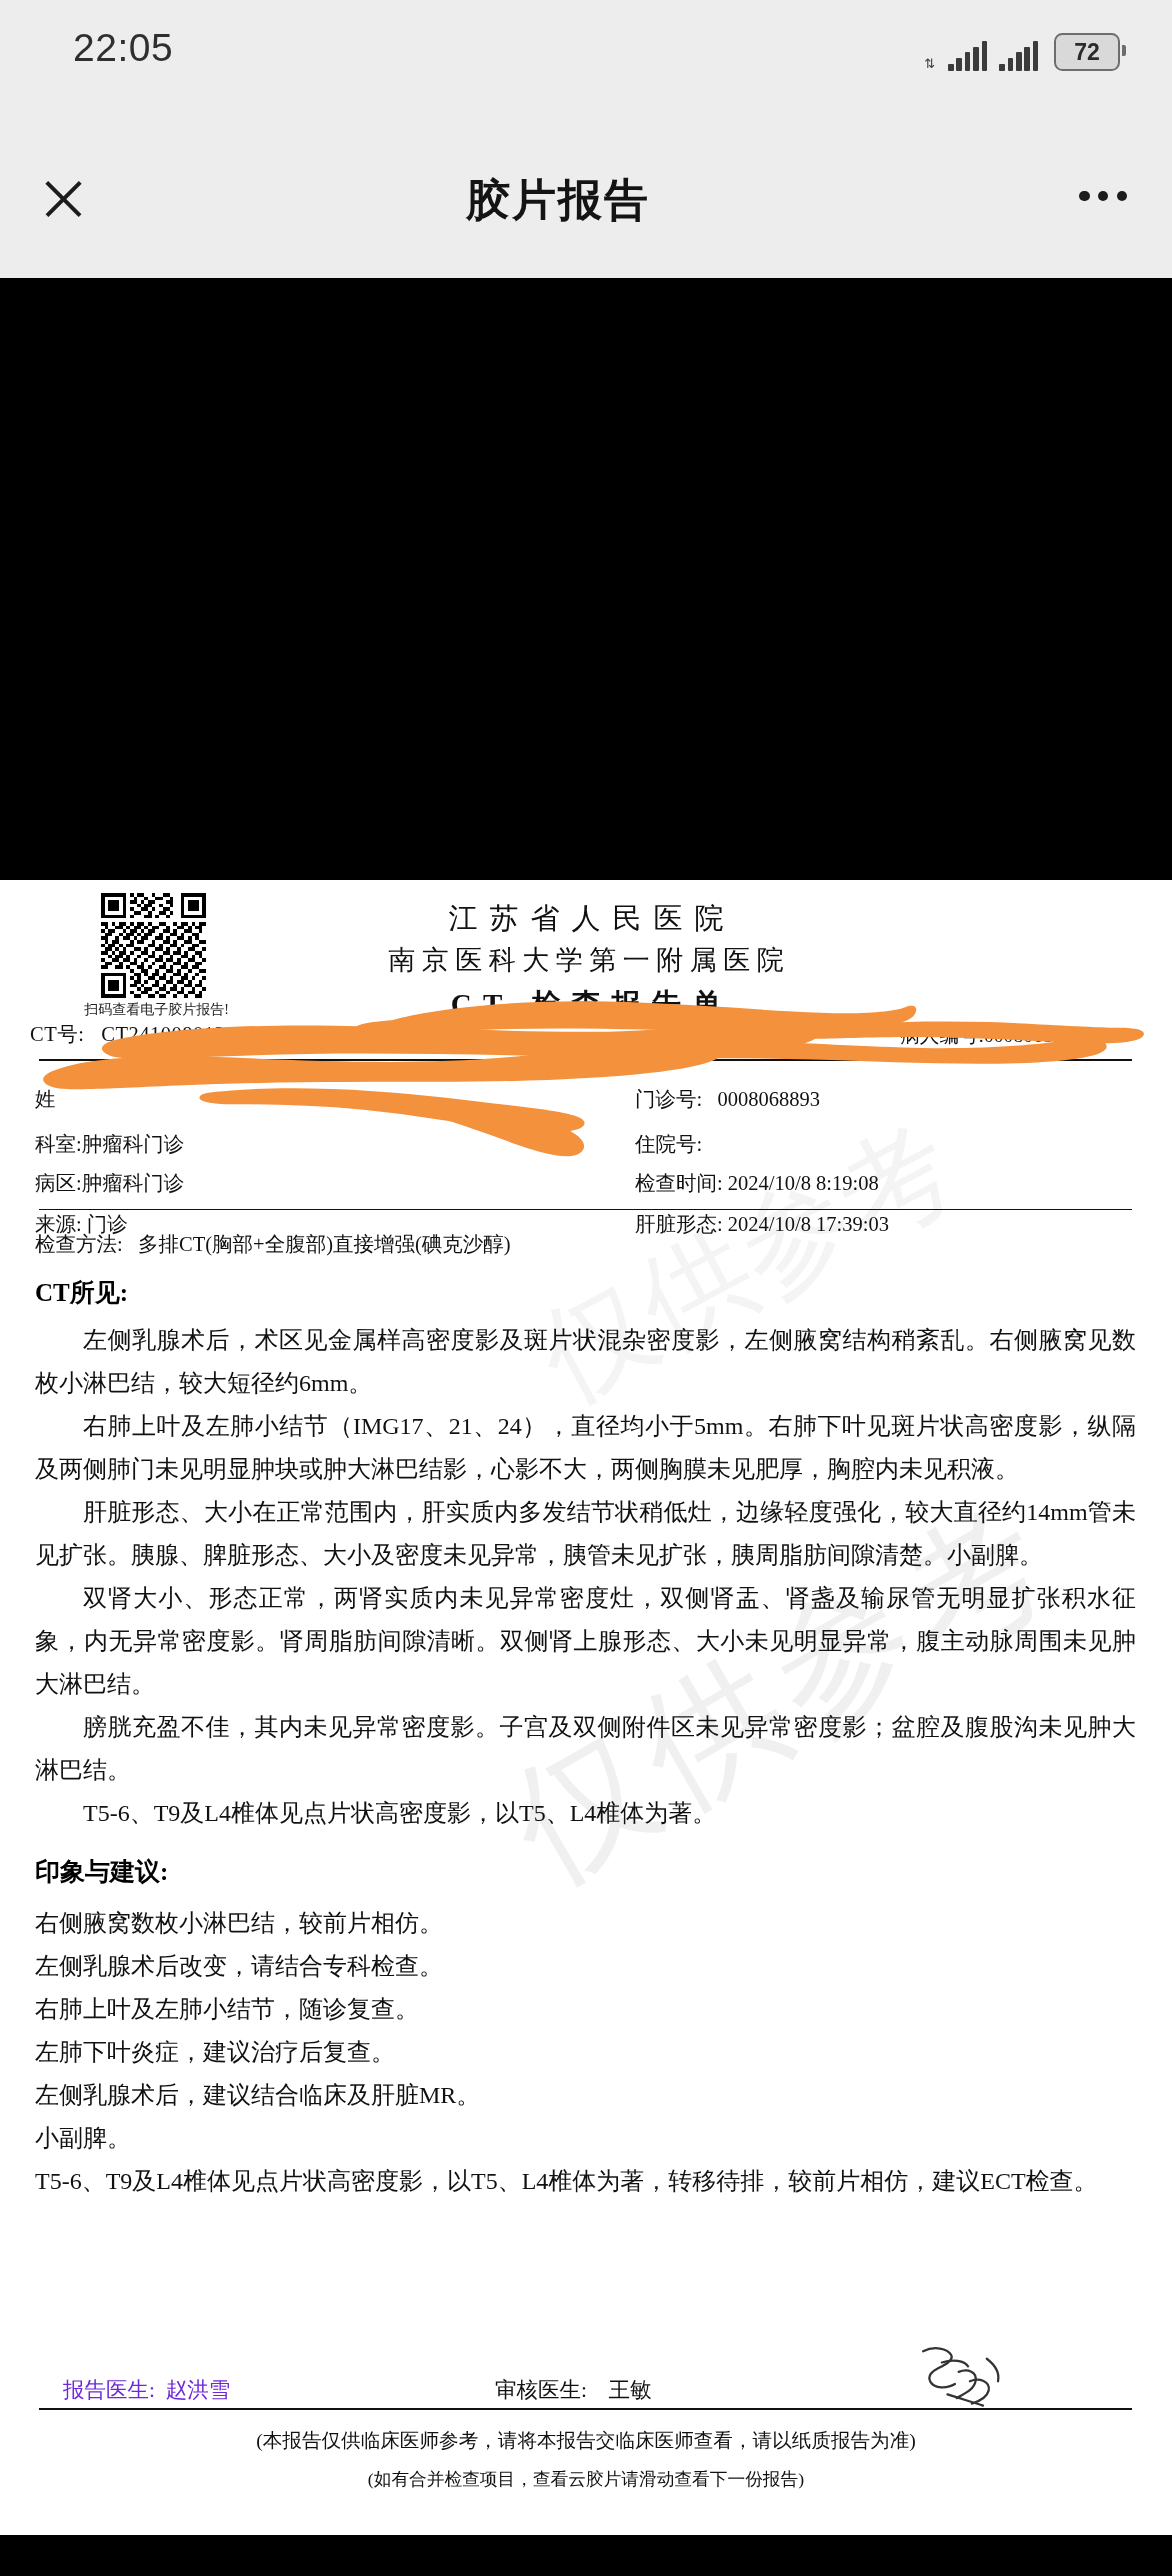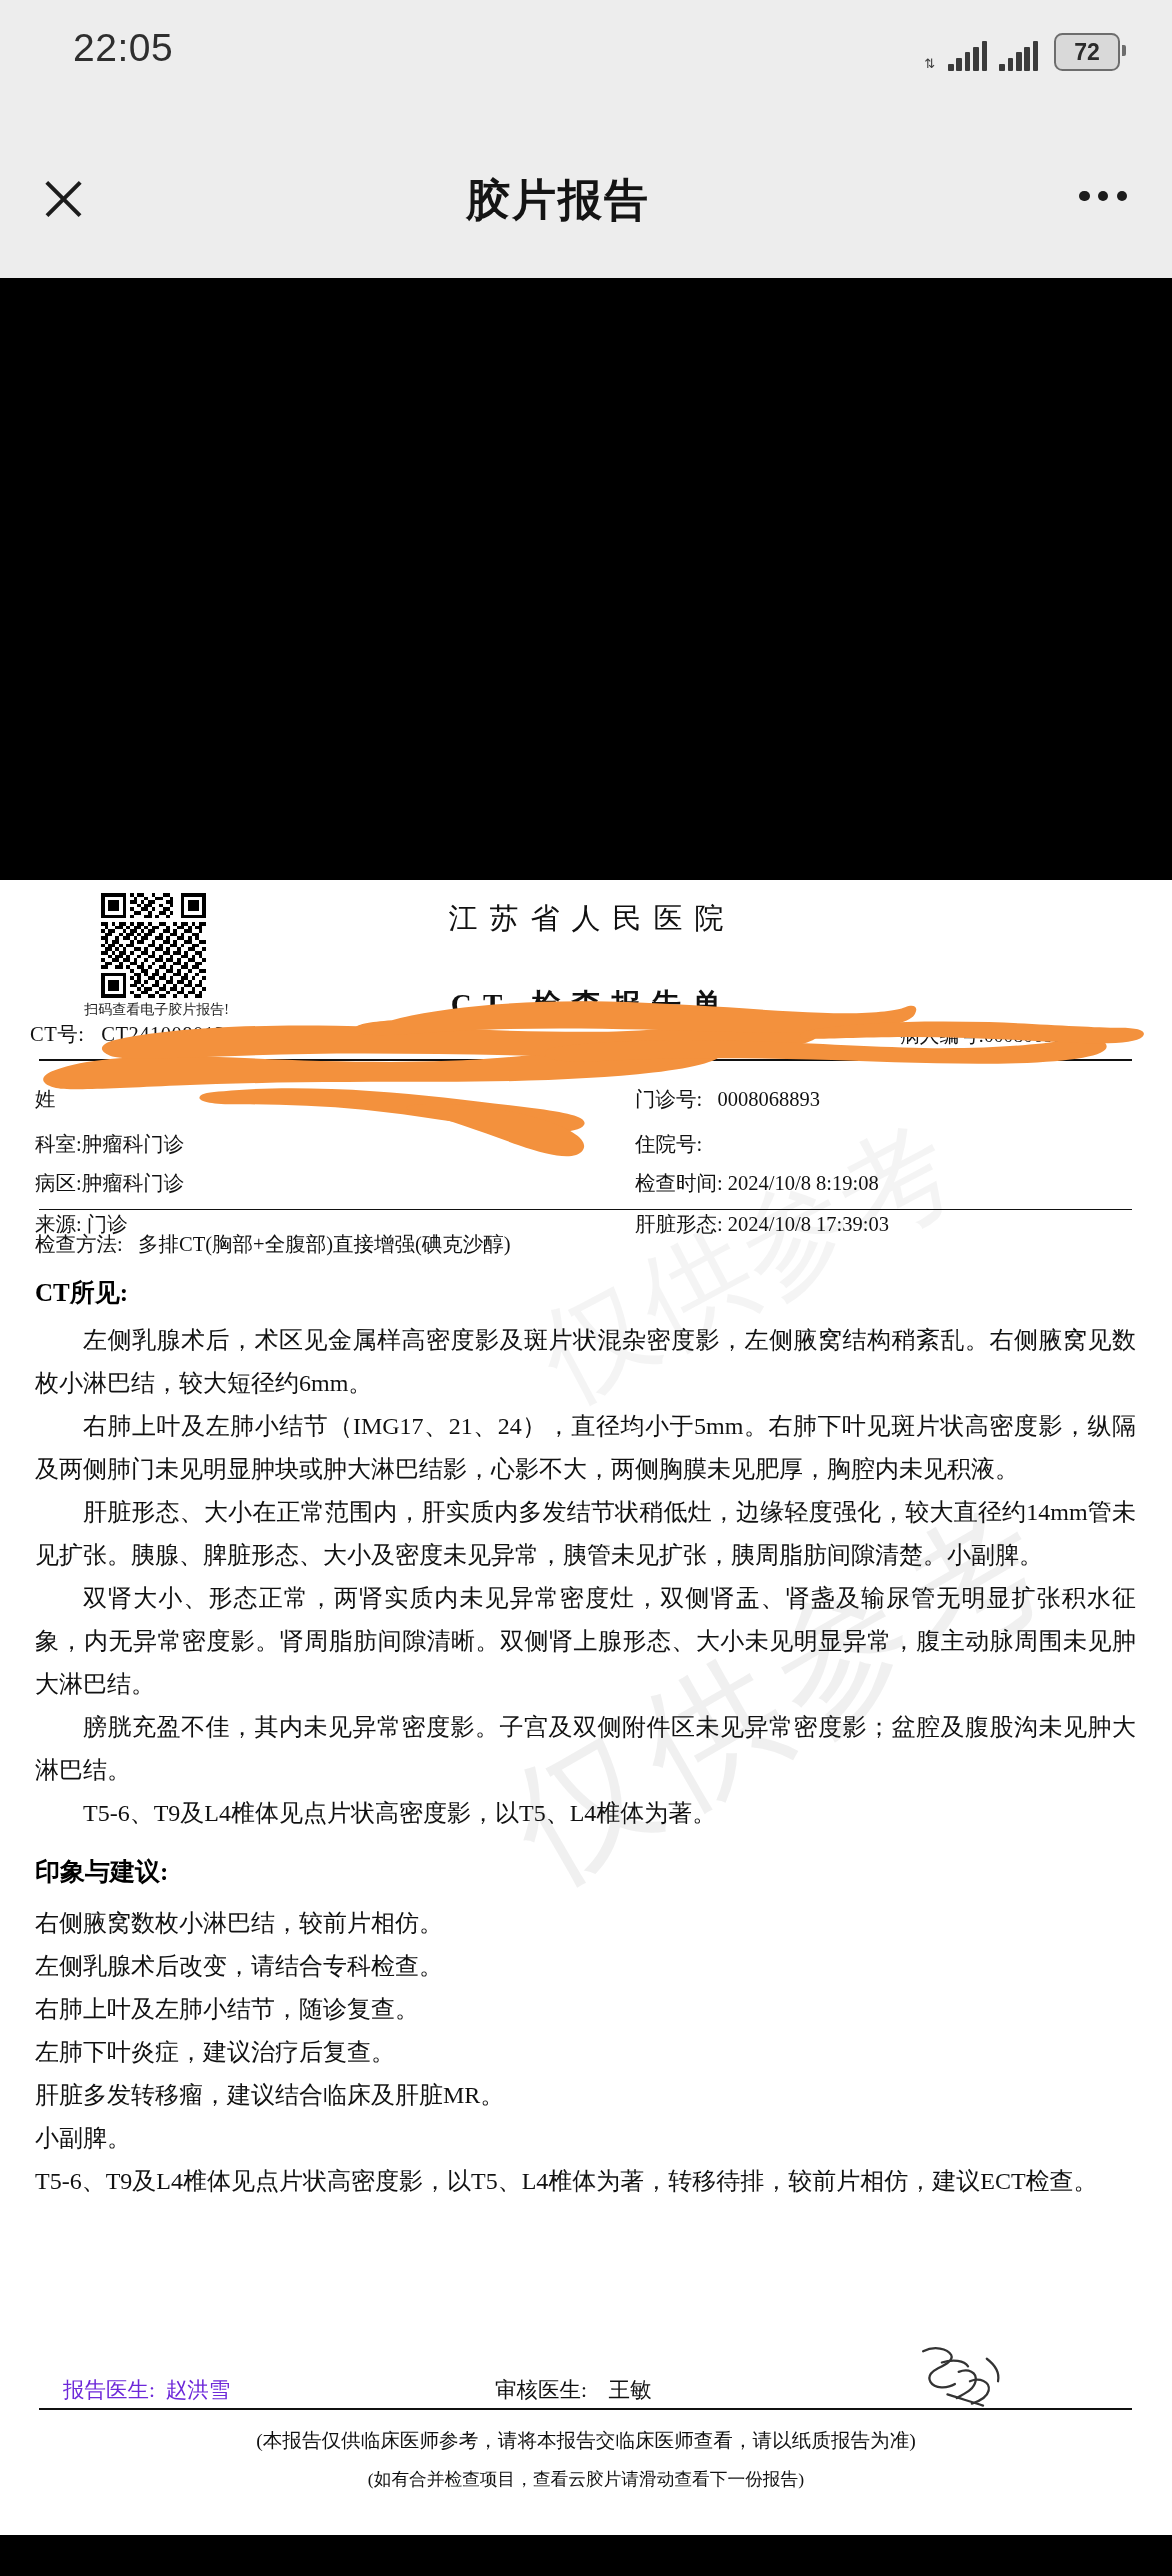--- a/index.html
+++ b/index.html
@@ -641,20 +641,21 @@
           </g>
         </svg>
       </div>
       <div class="qr-caption">扫码查看电子胶片报告!</div>
       <div class="ct-no">
         <span>CT号:</span>
         &nbsp;&nbsp;<span>CT2410080138</span>
       </div>
 
       <div class="hosp1">江苏省人民医院</div>
+      <div class="hosp2">南京医科大学第一附属医院</div>
       <div class="rpt-title">CT 检查报告单</div>
       <div class="patient-no">病人编号:0008068893</div>
 
       <div class="hr hr1"></div>
 
       <div class="fieldcol-l f-row0 field">
         <span>姓</span>
       </div>
       <div class="fieldcol-l f-row1 field">
         <span>科室:</span><span>肿瘤科门诊</span>
@@ -694,21 +695,21 @@
         <p>膀胱充盈不佳，其内未见异常密度影。子宫及双侧附件区未见异常密度影；盆腔及腹股沟未见肿大淋巴结。</p>
         <p>T5-6、T9及L4椎体见点片状高密度影，以T5、L4椎体为著。</p>
       </div>
 
       <div class="sec-title sec-impression">印象与建议:</div>
       <div class="body-text impression">
         <p>右侧腋窝数枚小淋巴结，较前片相仿。</p>
         <p>左侧乳腺术后改变，请结合专科检查。</p>
         <p>右肺上叶及左肺小结节，随诊复查。</p>
         <p>左肺下叶炎症，建议治疗后复查。</p>
-        <p>肝脏多发转移瘤，建议结合临床及肝脏MR。</p>
+        <p>左侧乳腺术后，建议结合临床及肝脏MR。</p>
         <p>小副脾。</p>
         <p>T5-6、T9及L4椎体见点片状高密度影，以T5、L4椎体为著，转移待排，较前片相仿，建议ECT检查。</p>
       </div>
 
       <div class="sig-row">
         <div class="sig-doctor">
           <span>报告医生:</span>&nbsp;&nbsp;<span>赵洪雪</span>
         </div>
         <div class="sig-reviewer">
           <span>审核医生:</span>&nbsp;&nbsp;&nbsp;&nbsp;<span>王敏</span>

